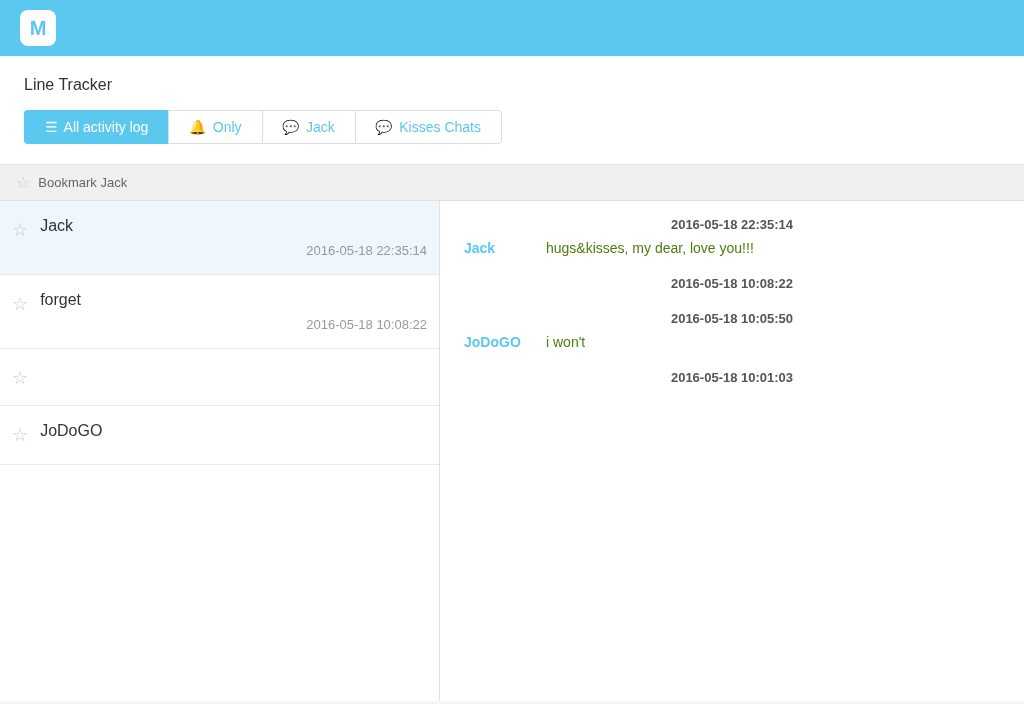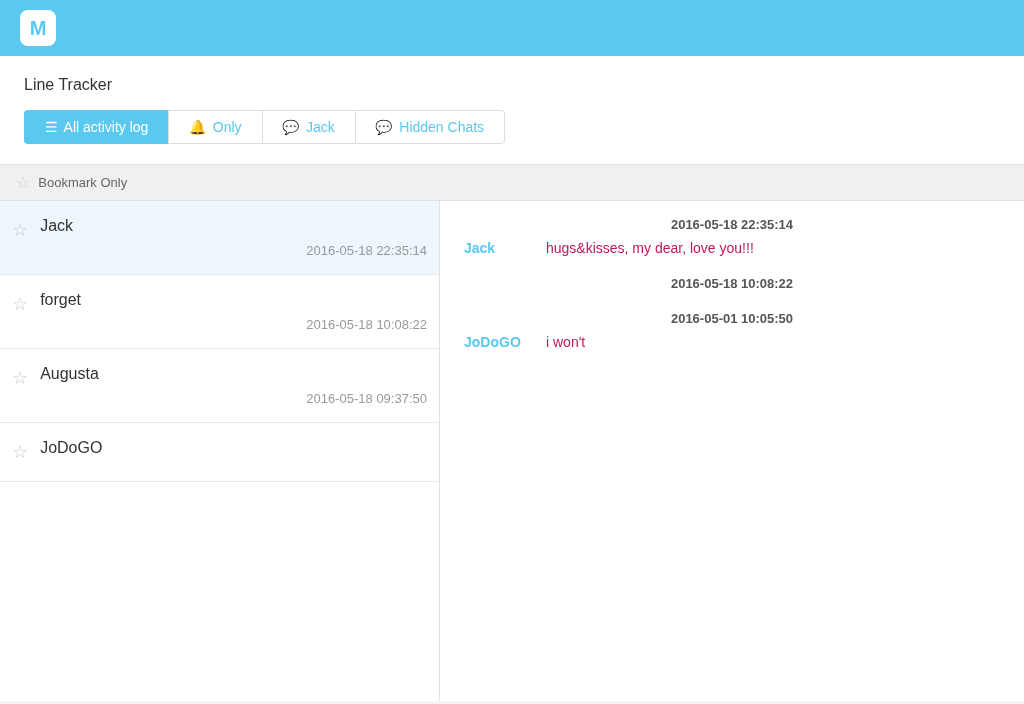--- a/index.html
+++ b/index.html
@@ -152,21 +152,21 @@
     }
     .message-sender {
       font-size: 14px;
       font-weight: bold;
       color: #5bc8f0;
       min-width: 70px;
       flex-shrink: 0;
     }
     .message-text {
       font-size: 14px;
-      color: #be185d;
+      color: #4d7c0f;
     }
   </style>
 </head>
 <body>
 
 <div class="top-bar">
   <div class="logo-icon">
     <span>M</span>
   </div>
 </div>
@@ -182,30 +182,30 @@
     <div class="tab">
       <span>🔔</span>
       <span>Only</span>
     </div>
     <div class="tab">
       <span>💬</span>
       <span>Jack</span>
     </div>
     <div class="tab">
       <span>💬</span>
-      <span>Hidden Chats</span>
+      <span>Kisses Chats</span>
     </div>
   </div>
 </div>
 
 <div class="divider-bar"></div>
 
 <div class="bookmark-bar">
   <span style="font-size:16px; color:#ccc;">☆</span>
-  <span>Bookmark Only</span>
+  <span>Bookmark Jack</span>
 </div>
 
 <div class="body-area">
 
   <div class="contacts-panel">
 
     <div class="contact-item selected">
       <span class="star-icon">☆</span>
       <div class="contact-info">
         <div class="contact-name">Jack</div>
@@ -216,24 +216,20 @@
     <div class="contact-item">
       <span class="star-icon">☆</span>
       <div class="contact-info">
         <div class="contact-name">forget</div>
         <div class="contact-time">2016-05-18 10:08:22</div>
       </div>
     </div>
 
     <div class="contact-item">
       <span class="star-icon">☆</span>
-      <div class="contact-info">
-        <div class="contact-name">Augusta</div>
-        <div class="contact-time">2016-05-18 09:37:50</div>
-      </div>
     </div>
 
     <div class="contact-item">
       <span class="star-icon">☆</span>
       <div class="contact-info">
         <div class="contact-name">JoDoGO</div>
         <div class="contact-time"></div>
       </div>
     </div>
 
@@ -247,25 +243,28 @@
         <span class="message-sender">Jack</span>
         <span class="message-text">hugs&amp;kisses, my dear, love you!!!</span>
       </div>
     </div>
 
     <div class="message-group">
       <div class="message-timestamp">2016-05-18 10:08:22</div>
     </div>
 
     <div class="message-group">
-      <div class="message-timestamp">2016-05-01 10:05:50</div>
+      <div class="message-timestamp">2016-05-18 10:05:50</div>
       <div class="message-row">
         <span class="message-sender">JoDoGO</span>
         <span class="message-text">i won't</span>
       </div>
     </div>
 
     <div class="message-group">
     </div>
 
+    <div class="message-group">
+      <div class="message-timestamp">2016-05-18 10:01:03</div>
+    </div>
 
   </div>
 </div>
 
 </body></html>

